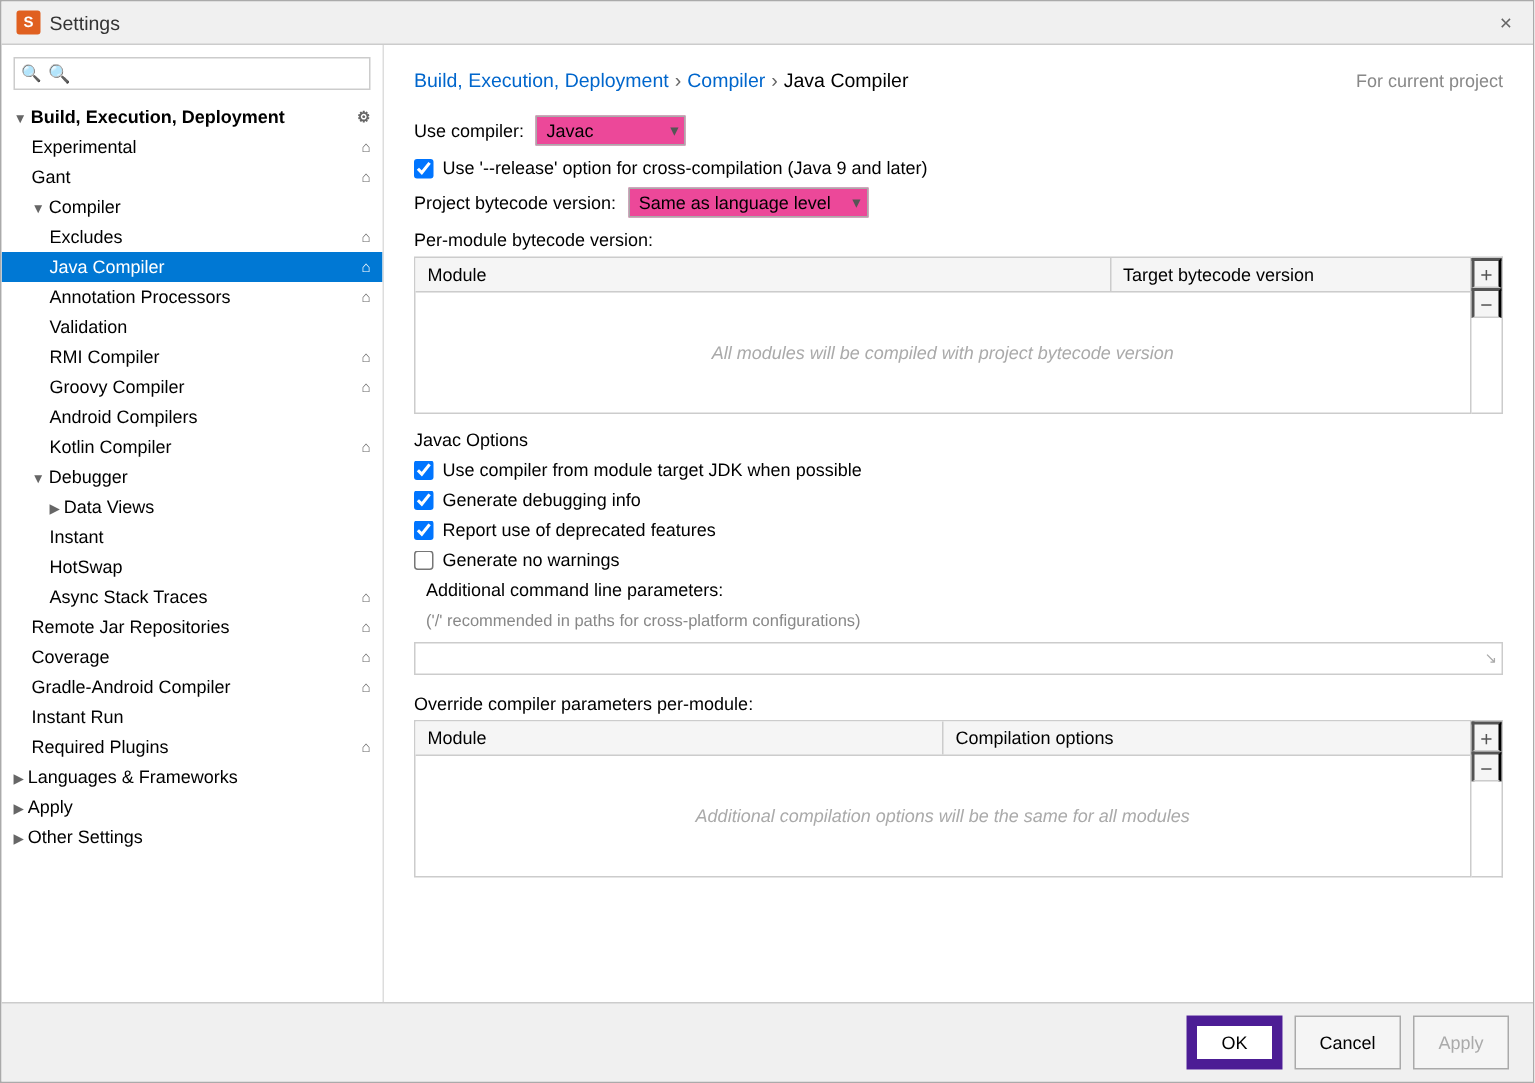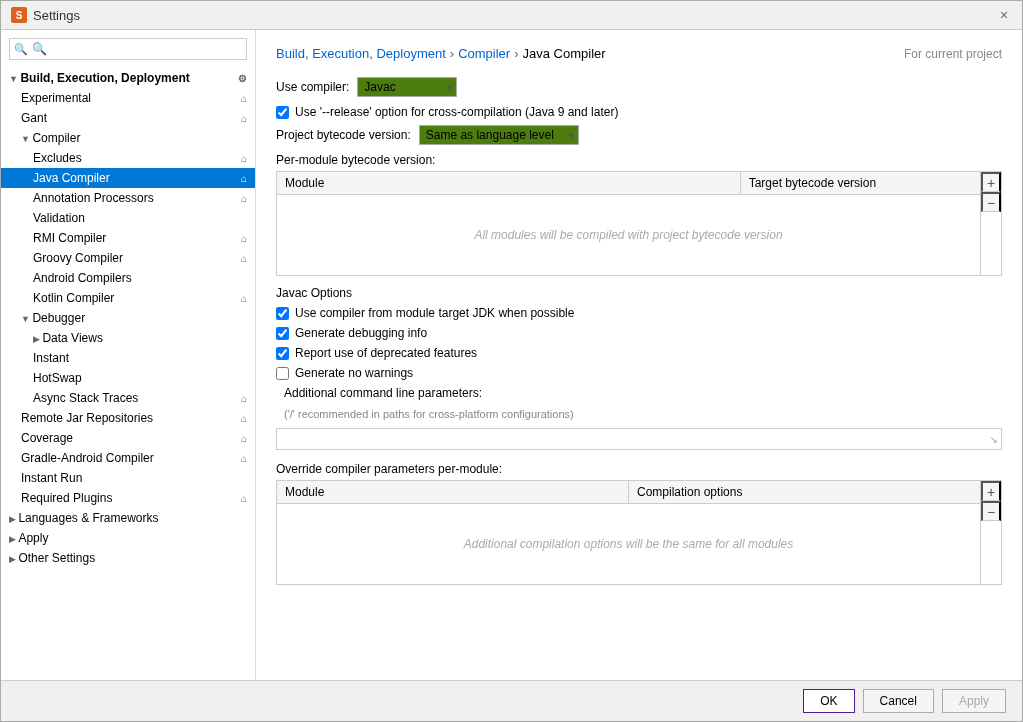--- a/index.html
+++ b/index.html
@@ -22,34 +22,34 @@
     .sidebar-item.bold { font-weight: bold; }
     .sidebar-item.indent1 { padding-left: 20px; }
     .sidebar-item.indent2 { padding-left: 32px; }
     .expandable::before { content: '▼ '; font-size: 9px; color: #666; }
     .expandable.collapsed::before { content: '▶ '; }
     .main { flex: 1; padding: 16px 20px; overflow-y: auto; background: #fff; }
     .breadcrumb { font-size: 13px; color: #666; margin-bottom: 16px; display: flex; align-items: center; gap: 4px; }
     .breadcrumb .current { color: #000; font-weight: 500; }
     .breadcrumb .project-note { margin-left: auto; color: #888; font-size: 12px; }
     .form-row { display: flex; align-items: center; gap: 8px; margin-bottom: 8px; }
-    .select-box { border: 1px solid #aaa; padding: 2px 20px 2px 6px; font-size: 12px; background: #4d7c0f; appearance: none; -webkit-appearance: none; position: relative; cursor: pointer; min-width: 100px; }
+    .select-box { border: 1px solid #aaa; padding: 2px 20px 2px 6px; font-size: 12px; background: #ec4899; appearance: none; -webkit-appearance: none; position: relative; cursor: pointer; min-width: 100px; }
     .select-wrapper { position: relative; display: inline-block; }
     .select-wrapper::after { content: '▾'; position: absolute; right: 5px; top: 50%; transform: translateY(-50%); pointer-events: none; font-size: 11px; color: #555; }
     .checkbox-row { display: flex; align-items: center; gap: 6px; margin-bottom: 6px; font-size: 12px; }
     .checkbox-row input[type=checkbox] { margin: 0; }
     .table-header { display: flex; background: #f5f5f5; border-bottom: 1px solid #ccc; }
     .table-header-cell { padding: 4px 8px; font-size: 12px; font-weight: 500; border-right: 1px solid #ccc; flex: 1; }
     .table-header-cell:first-child { flex: 2; }
     .table-header-cell:last-child { border-right: none; }
     .table-body { padding: 8px; min-height: 80px; display: flex; align-items: center; justify-content: center; color: #aaa; font-size: 12px; font-style: italic; }
     .text-input { width: 100%; border: 1px solid #ccc; padding: 3px 6px; font-size: 12px; margin-bottom: 12px; }
     .bottom-bar { border-top: 1px solid #ccc; padding: 8px 16px; display: flex; justify-content: flex-end; gap: 8px; background: #f0f0f0; }
     .btn { padding: 4px 16px; font-size: 12px; cursor: pointer; border: 1px solid #aaa; background: #f5f5f5; }
-    .btn.primary { background: #fff; border: 1px solid #4c1d95; color: #000; }
+    .btn.primary { background: #fff; border: 7px solid #4c1d95; color: #000; }
     .table-outer { display: flex; gap: 0; }
     .table-main { flex: 1; border: 1px solid #ccc; }
     .table-side { display: flex; flex-direction: column; border: 1px solid #ccc; border-left: none; }
     .table-side .add-btn, .table-side .remove-btn { width: 20px; height: 20px; background: #f5f5f5; border-bottom: 1px solid #ccc; cursor: pointer; display: flex; align-items: center; justify-content: center; font-size: 14px; line-height: 1; color: #555; padding: 0; }
   </style>
 </head>
 <body>
 
 <div class="window">
 

